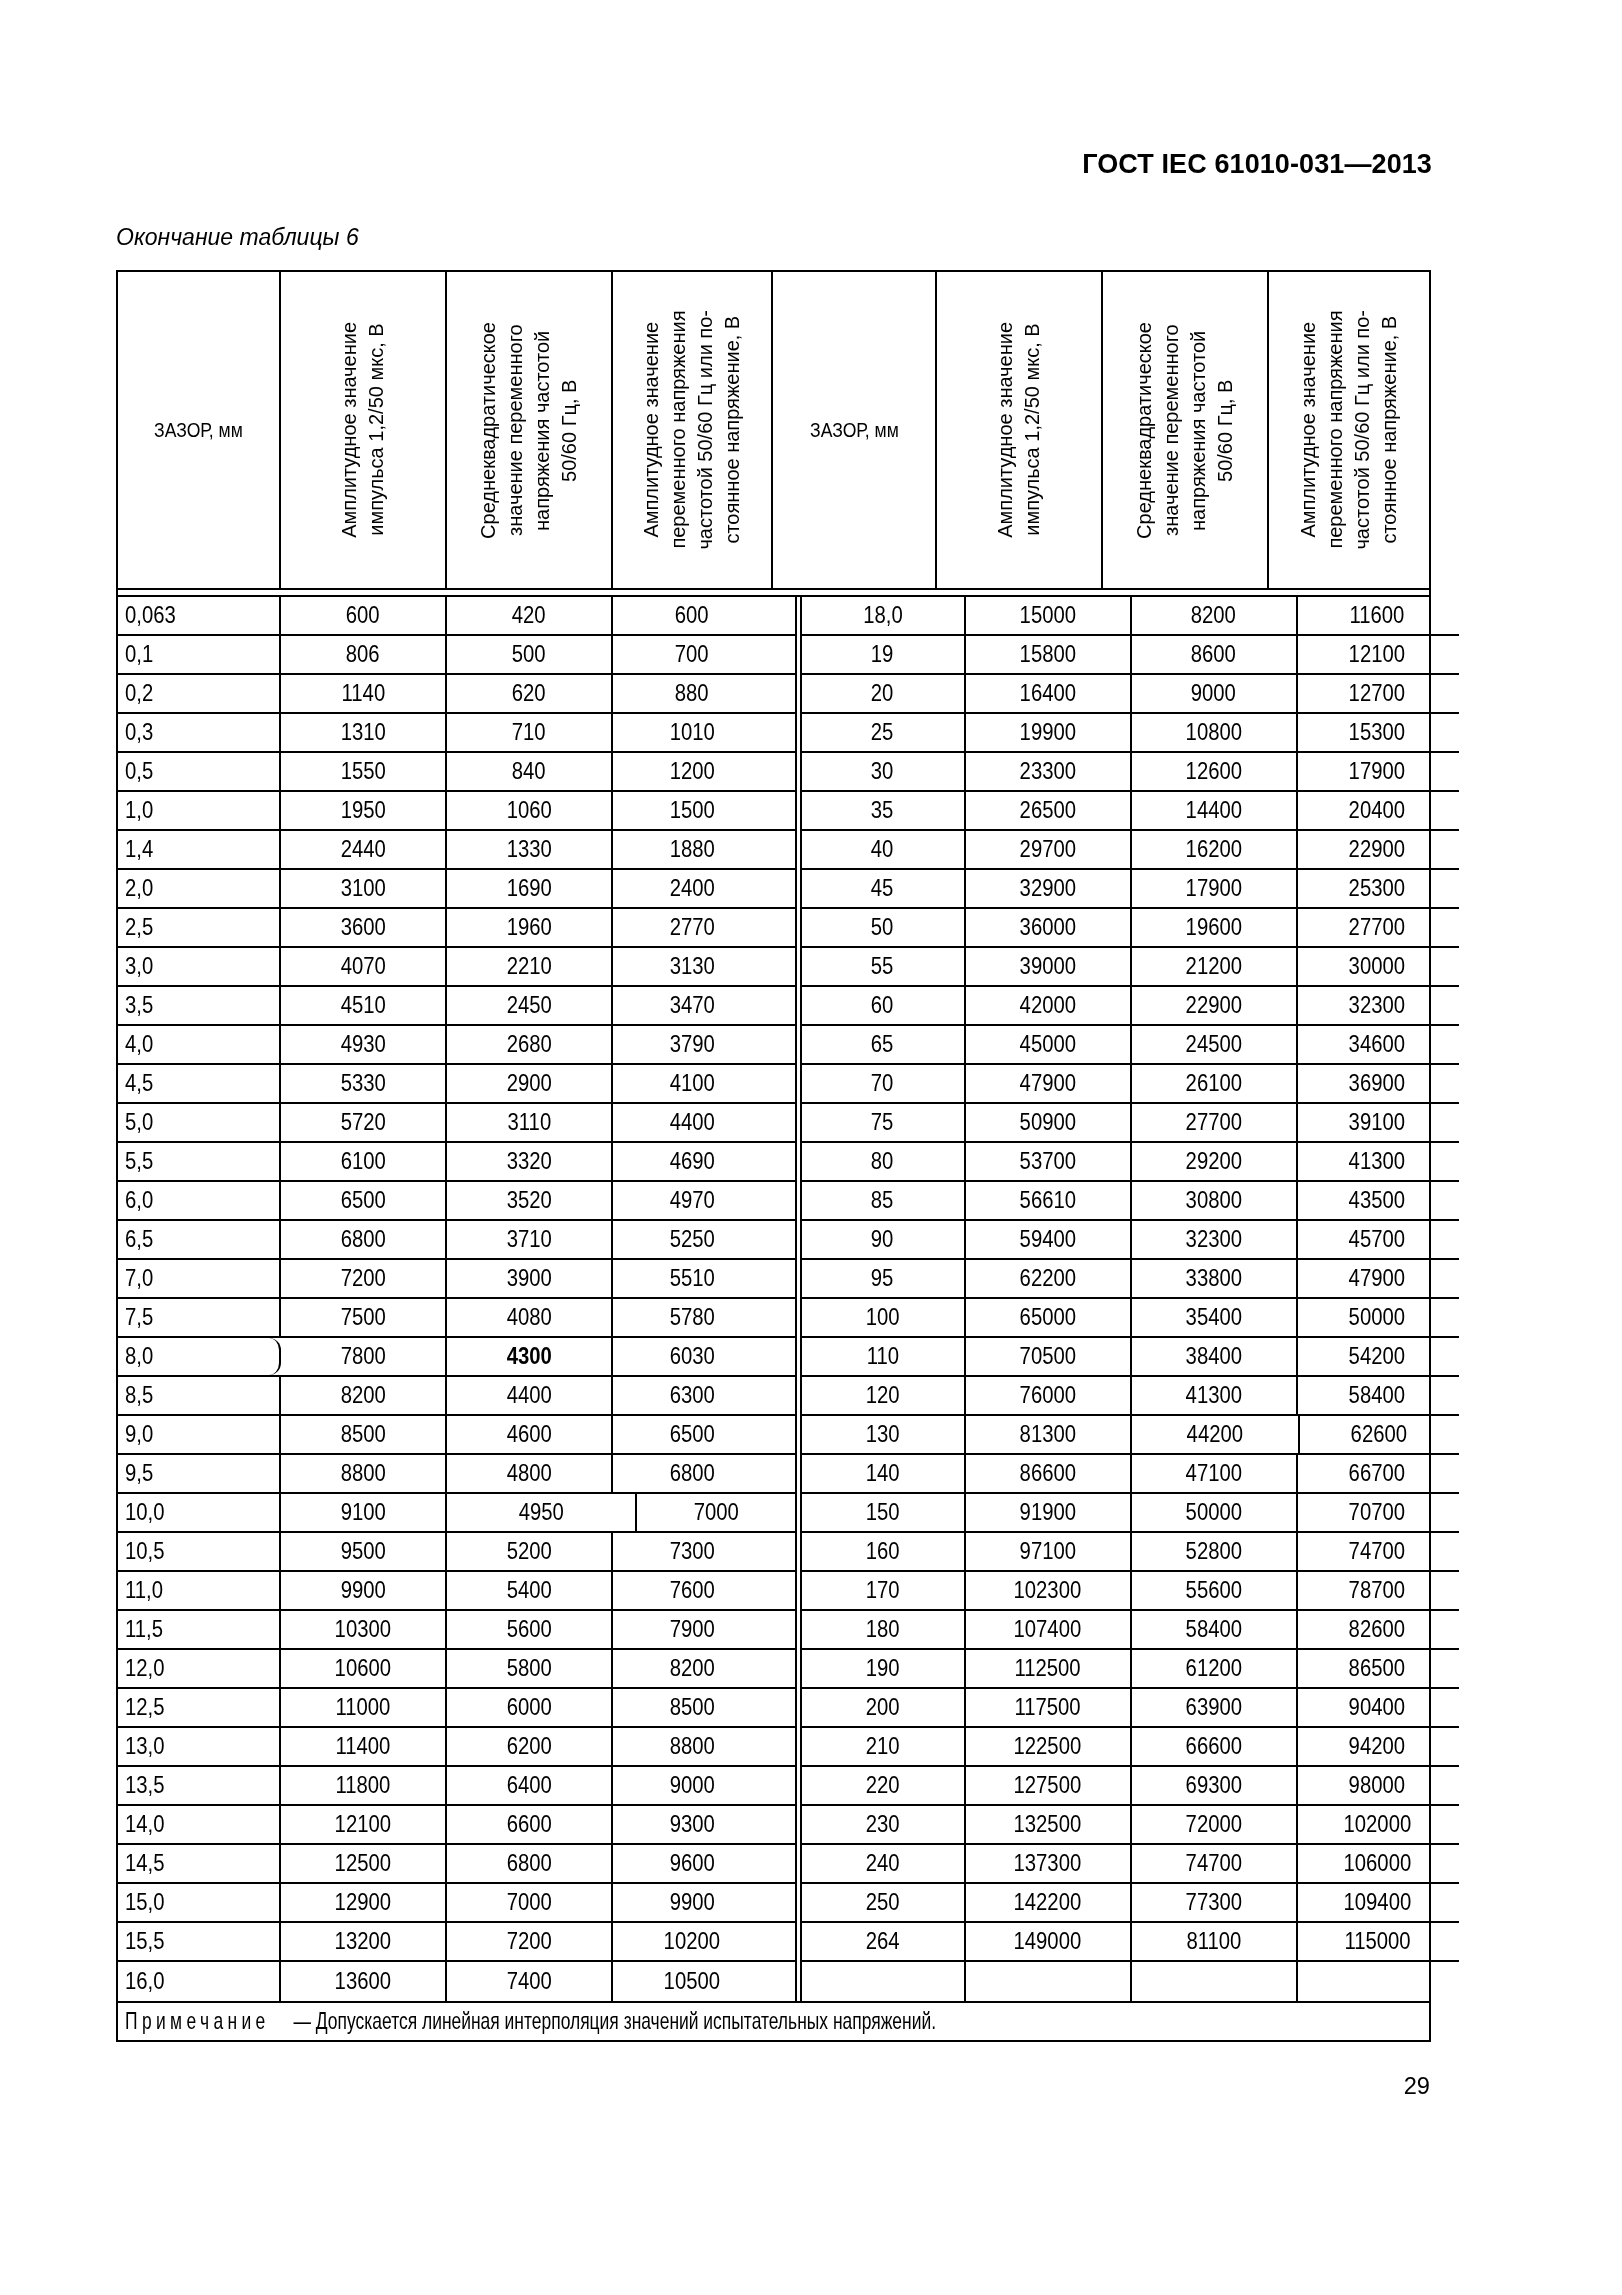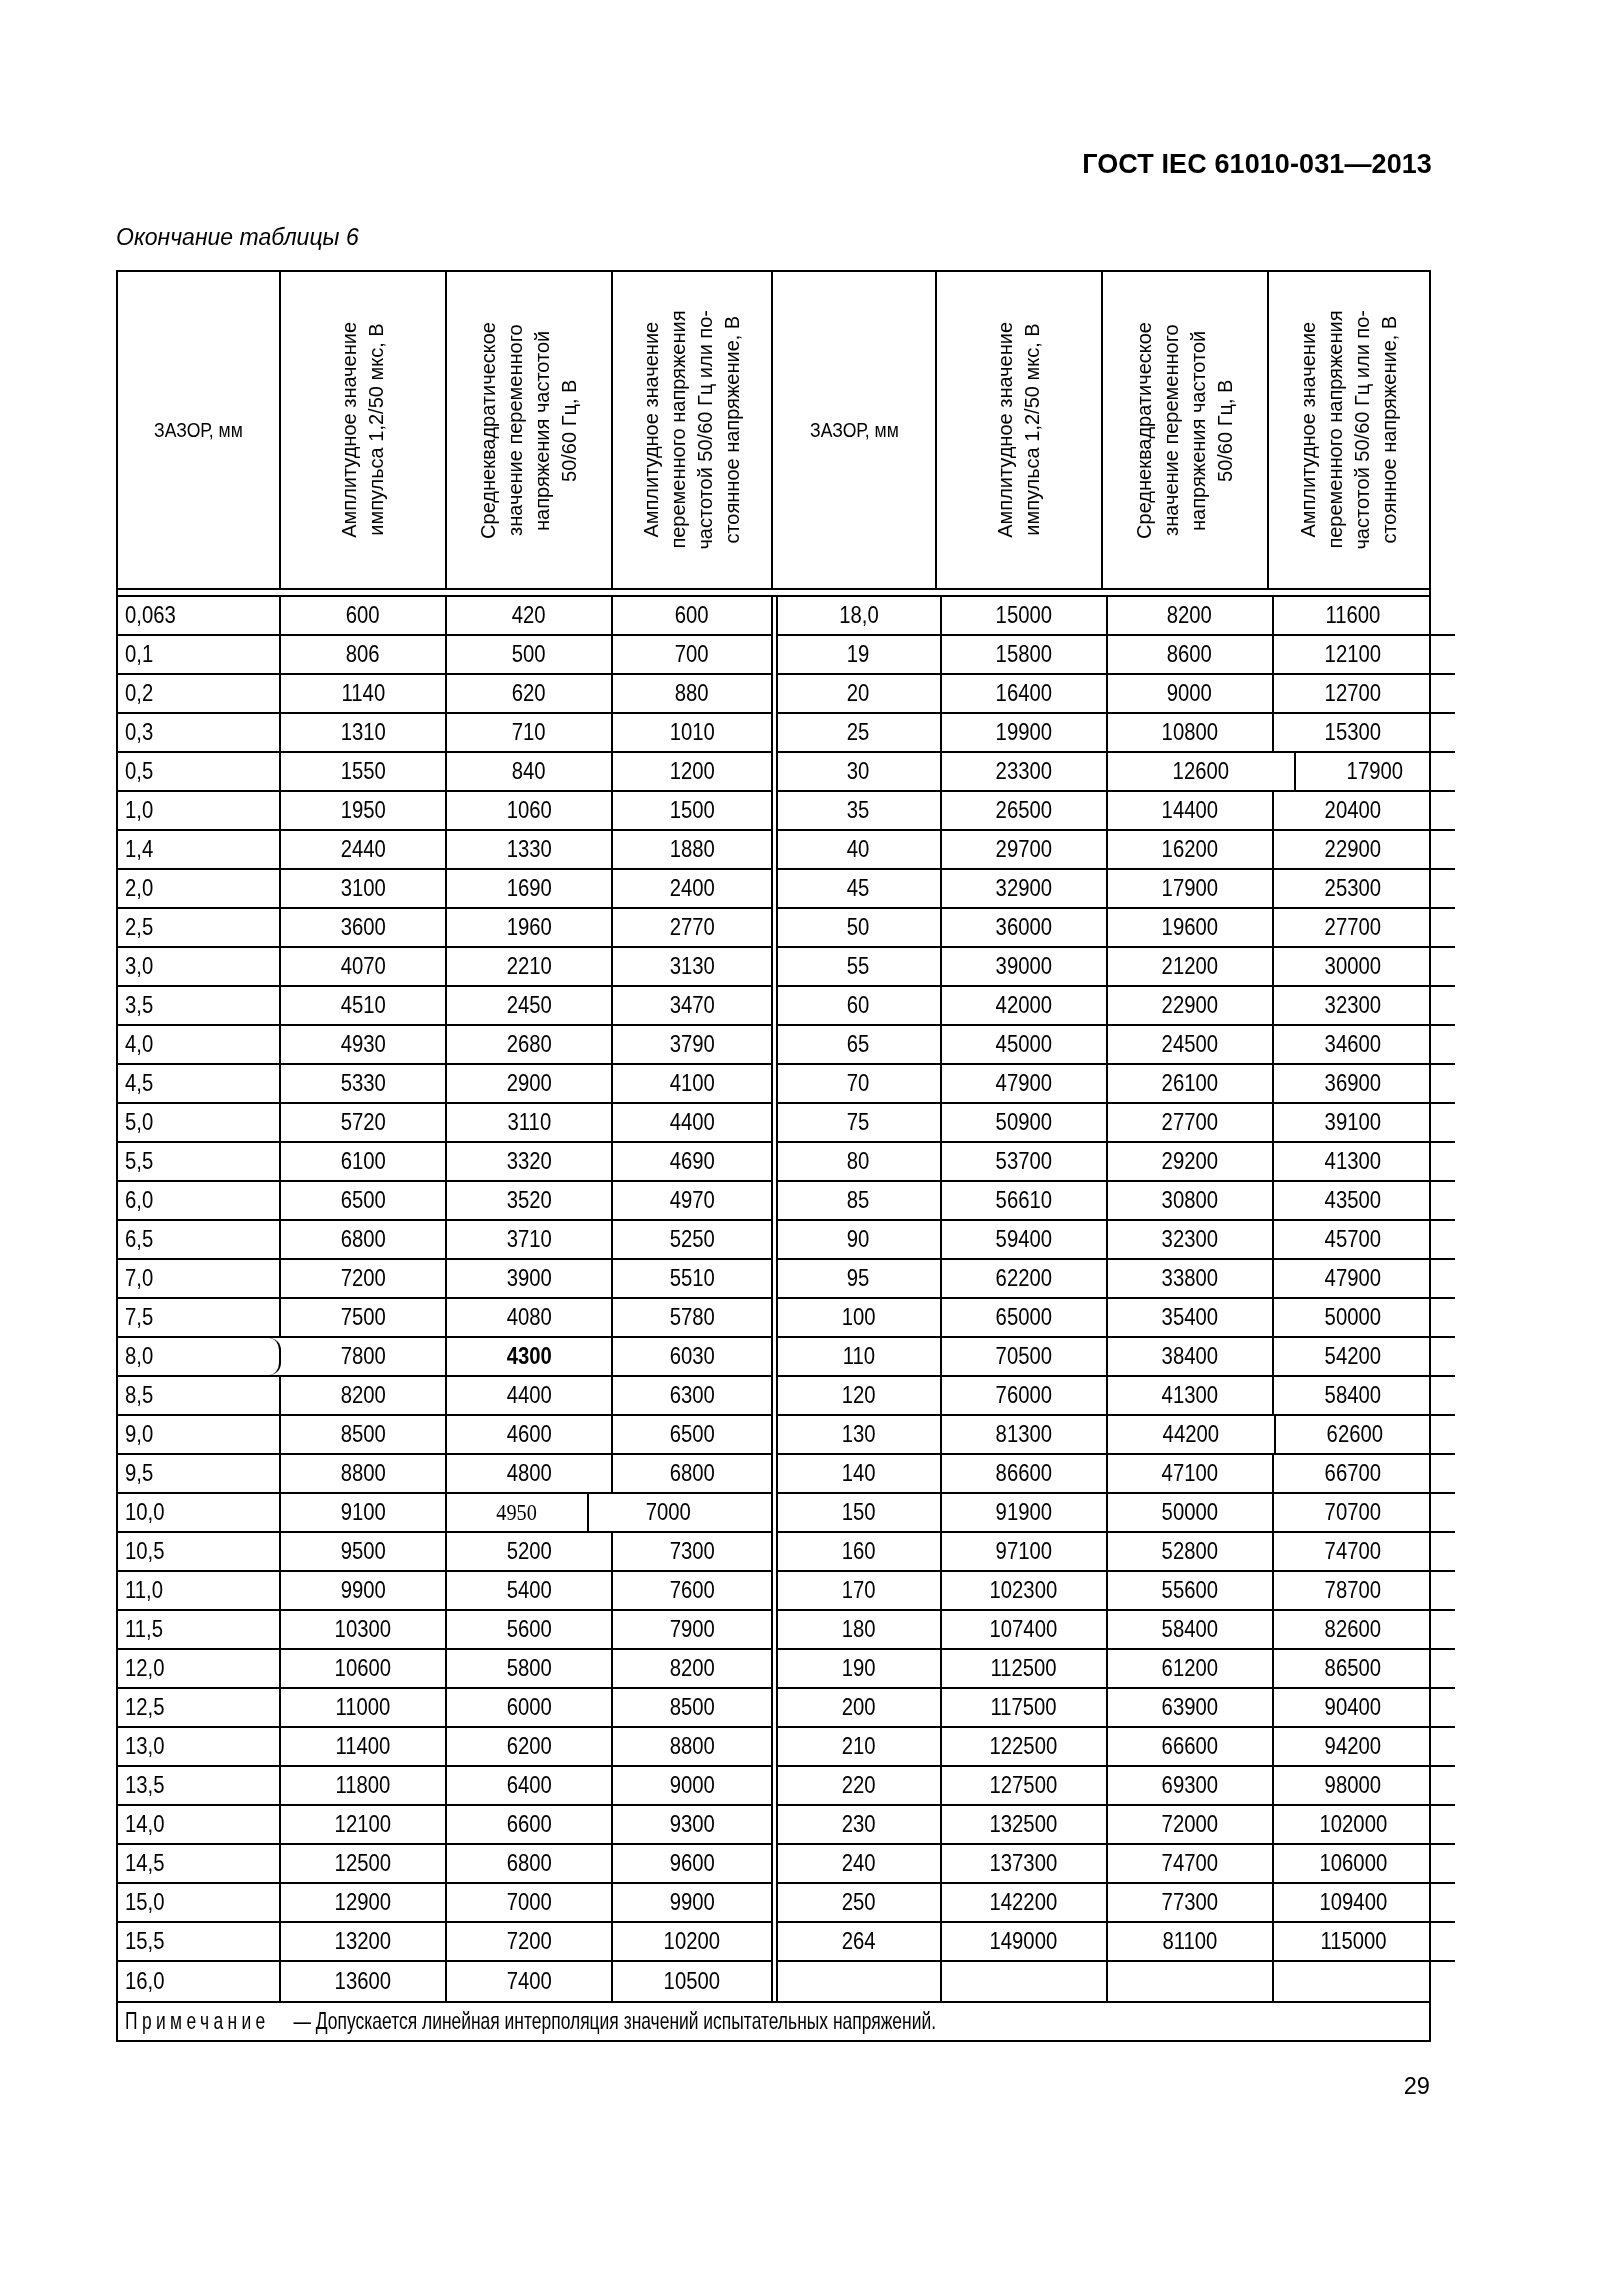--- a/index.html
+++ b/index.html
@@ -408,21 +408,21 @@
             <span>6800</span>
           </div>
         </div>
         <div class="row">
           <div class="cell gapcol" style="width: 163px;">
             <span>10,0</span>
           </div>
           <div class="cell" style="width: 166px;">
             <span>9100</span>
           </div>
-          <div class="cell" style="width: 142px; font-family: Liberation Serif, serif;">
+          <div class="cell" style="width: 190px;">
             <span>4950</span>
           </div>
           <div class="cell" style="width: 158px;">
             <span>7000</span>
           </div>
         </div>
         <div class="row">
           <div class="cell gapcol" style="width: 163px;">
             <span>10,5</span>
           </div>
@@ -648,21 +648,21 @@
             <span>15300</span>
           </div>
         </div>
         <div class="row">
           <div class="cell" style="width: 164px;">
             <span>30</span>
           </div>
           <div class="cell" style="width: 166px;">
             <span>23300</span>
           </div>
-          <div class="cell" style="width: 188px;">
+          <div class="cell" style="width: 166px;">
             <span>12600</span>
           </div>
           <div class="cell" style="width: 159px;">
             <span>17900</span>
           </div>
         </div>
         <div class="row">
           <div class="cell" style="width: 164px;">
             <span>35</span>
           </div>

